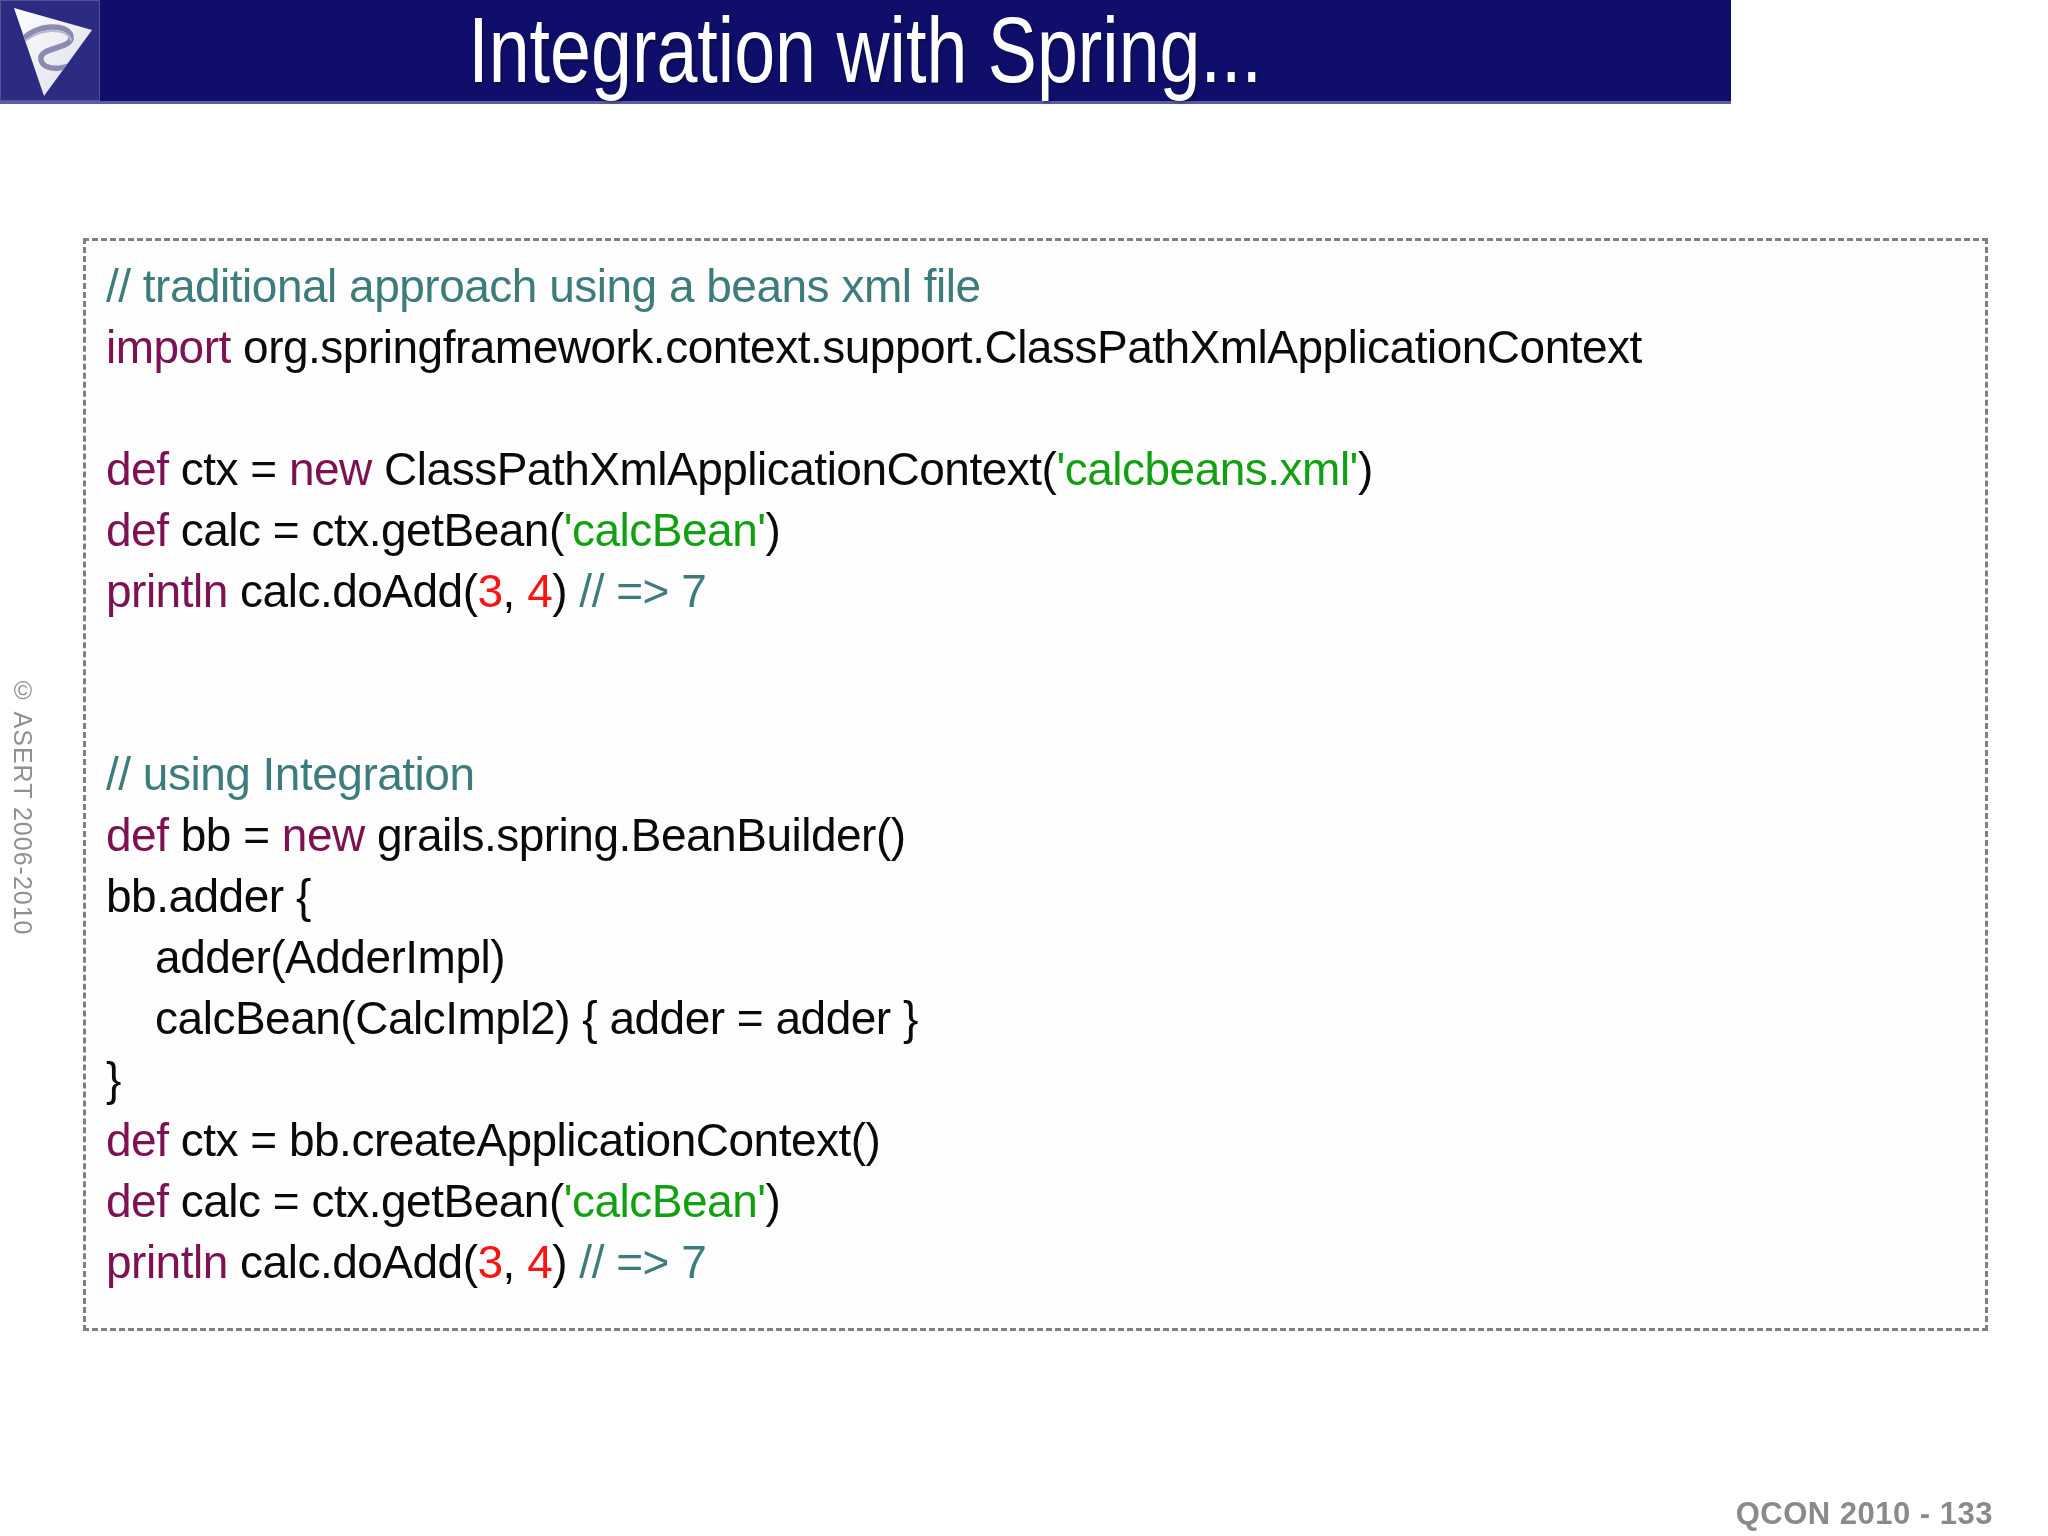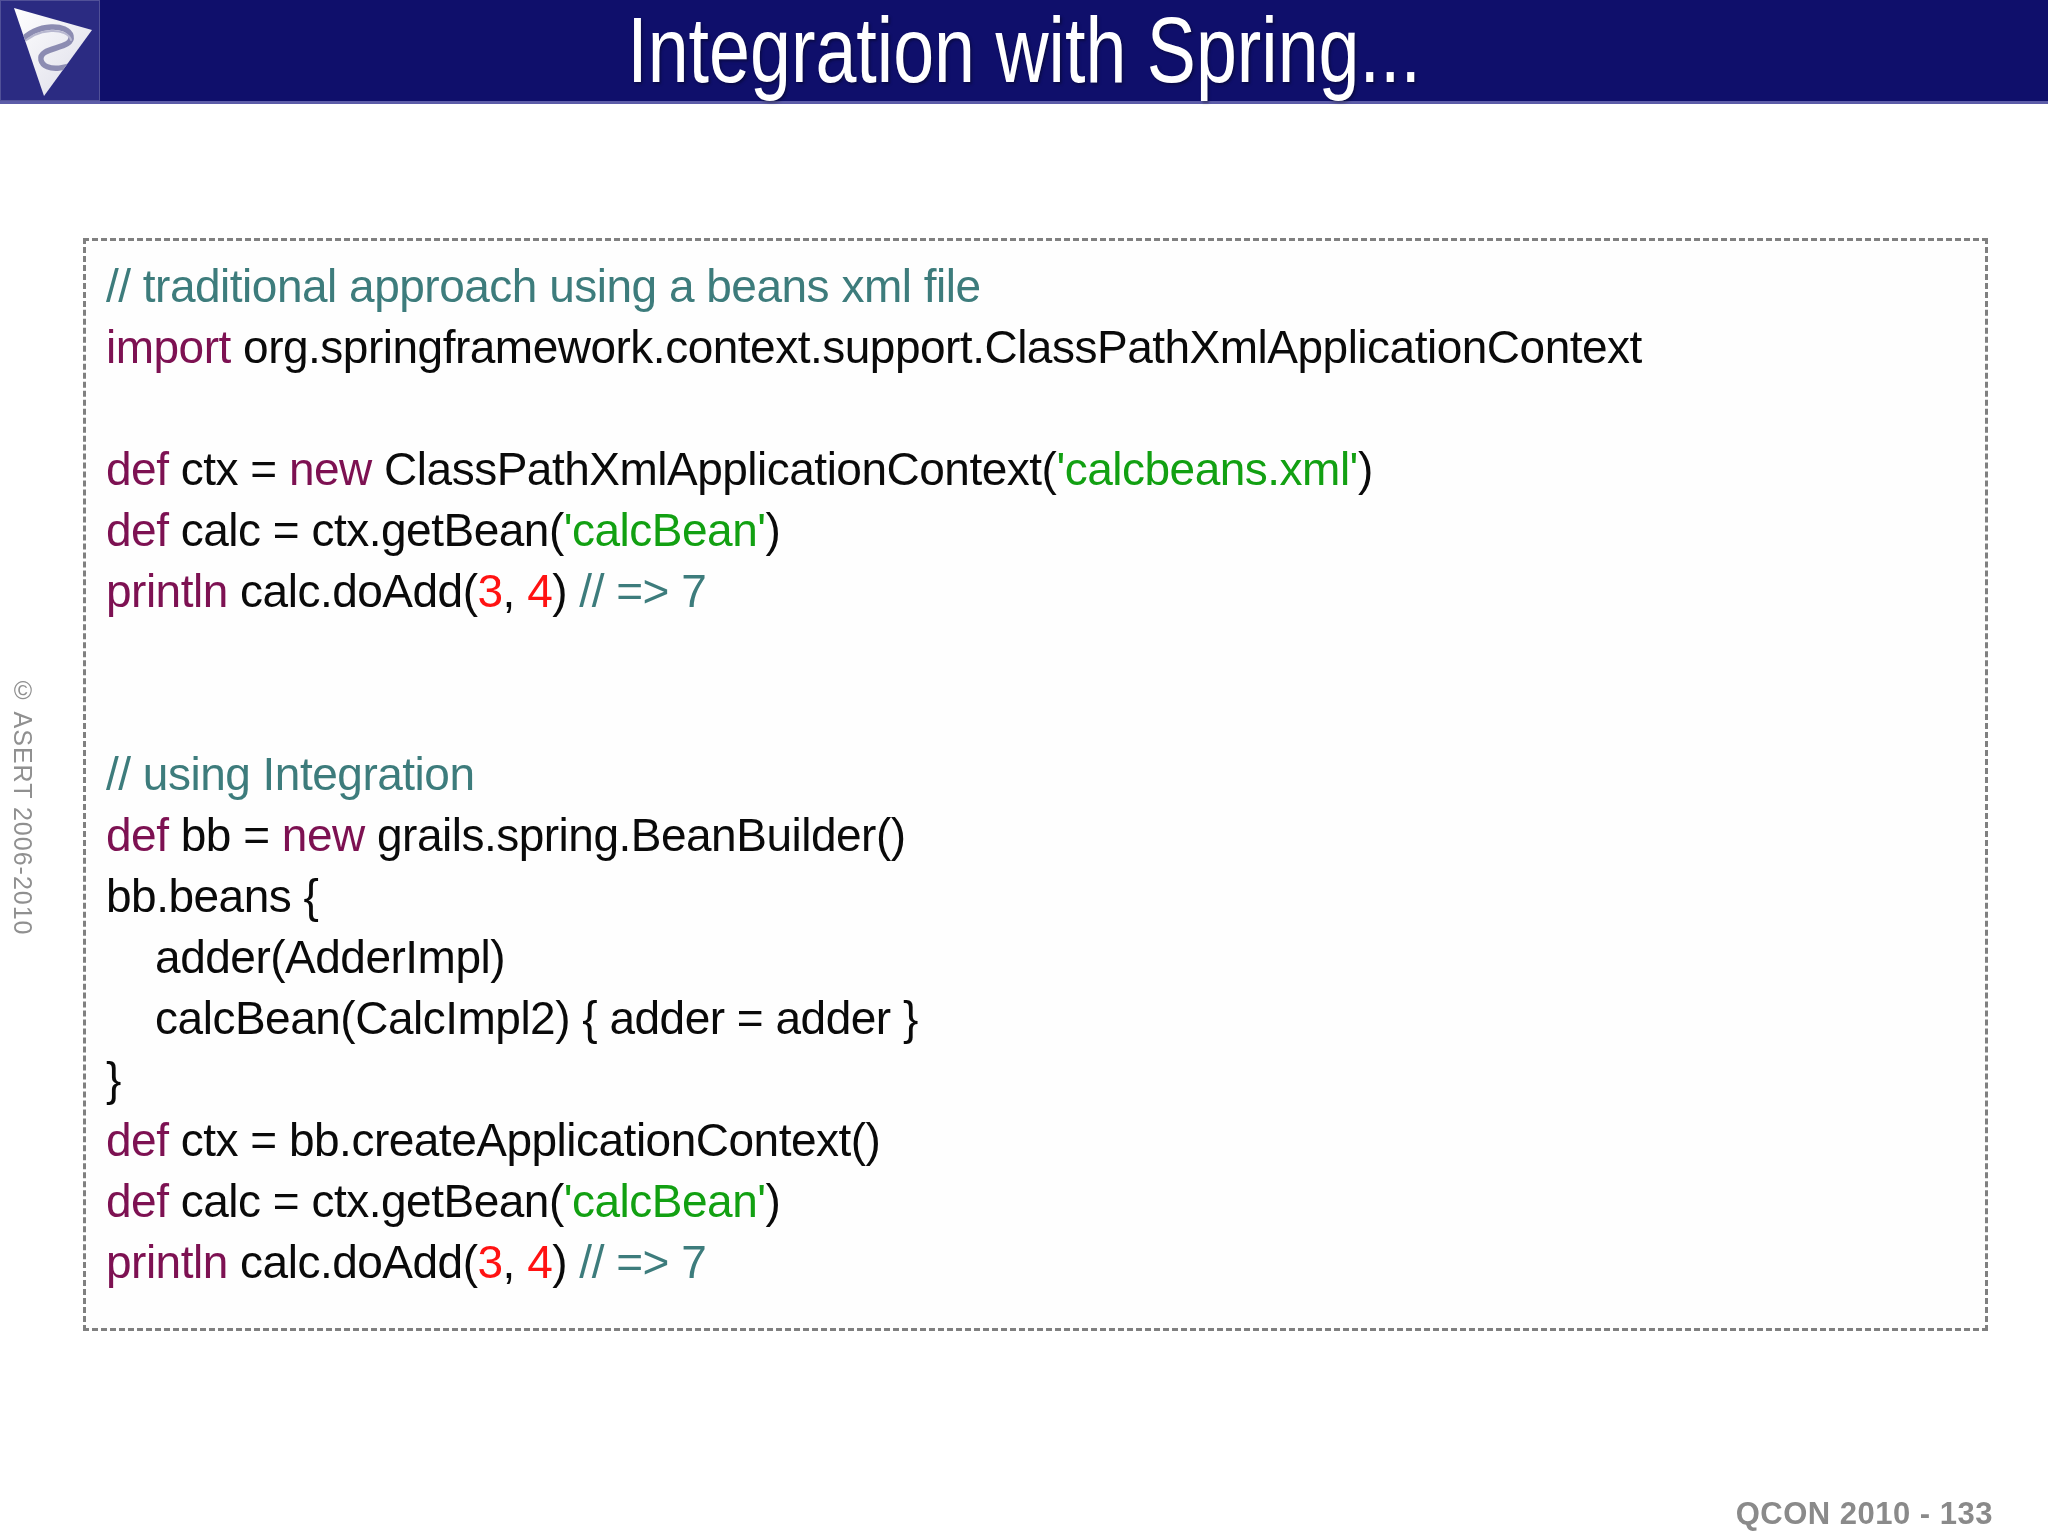--- a/index.html
+++ b/index.html
@@ -13,21 +13,21 @@
     width: 2048px;
     height: 1536px;
     background: #ffffff;
     overflow: hidden;
   }
 
   
   #title-bar {
     position: absolute;
     left: 0; top: 0;
-    width: 2048px;
+    width: 1731px;
     height: 101px;
     background: var(--navy);
     border-bottom: 3px solid #5c5ca8;
     display: flex;
     align-items: center;
     justify-content: center;
   }
   #logo-tile {
     position: absolute;
     left: 0; top: 0;
@@ -132,21 +132,21 @@
       <div class="code-line"><span class="seg-c">// traditional approach using a beans xml file</span></div>
       <div class="code-line"><span class="seg-k">import</span><span class="seg-p"> org.springframework.context.support.ClassPathXmlApplicationContext</span></div>
       <div class="code-line">&nbsp;</div>
       <div class="code-line"><span class="seg-k">def</span><span class="seg-p"> ctx = </span><span class="seg-k">new</span><span class="seg-p"> ClassPathXmlApplicationContext(</span><span class="seg-s">'calcbeans.xml'</span><span class="seg-p">)</span></div>
       <div class="code-line"><span class="seg-k">def</span><span class="seg-p"> calc = ctx.getBean(</span><span class="seg-s">'calcBean'</span><span class="seg-p">)</span></div>
       <div class="code-line"><span class="seg-k">println</span><span class="seg-p"> calc.doAdd(</span><span class="seg-n">3</span><span class="seg-p">, </span><span class="seg-n">4</span><span class="seg-p">) </span><span class="seg-c">// =&gt; 7</span></div>
       <div class="code-line">&nbsp;</div>
       <div class="code-line">&nbsp;</div>
       <div class="code-line"><span class="seg-c">// using Integration</span></div>
       <div class="code-line"><span class="seg-k">def</span><span class="seg-p"> bb = </span><span class="seg-k">new</span><span class="seg-p"> grails.spring.BeanBuilder()</span></div>
-      <div class="code-line"><span class="seg-p">bb.beans {</span></div>
+      <div class="code-line"><span class="seg-p">bb.adder {</span></div>
       <div class="code-line"><span class="seg-p">    adder(AdderImpl)</span></div>
       <div class="code-line"><span class="seg-p">    calcBean(CalcImpl2) { adder = adder }</span></div>
       <div class="code-line"><span class="seg-p">}</span></div>
       <div class="code-line"><span class="seg-k">def</span><span class="seg-p"> ctx = bb.createApplicationContext()</span></div>
       <div class="code-line"><span class="seg-k">def</span><span class="seg-p"> calc = ctx.getBean(</span><span class="seg-s">'calcBean'</span><span class="seg-p">)</span></div>
       <div class="code-line"><span class="seg-k">println</span><span class="seg-p"> calc.doAdd(</span><span class="seg-n">3</span><span class="seg-p">, </span><span class="seg-n">4</span><span class="seg-p">) </span><span class="seg-c">// =&gt; 7</span></div>
     </div>
 
   <div id="copyright-notice">© ASERT 2006-2010</div>
 

